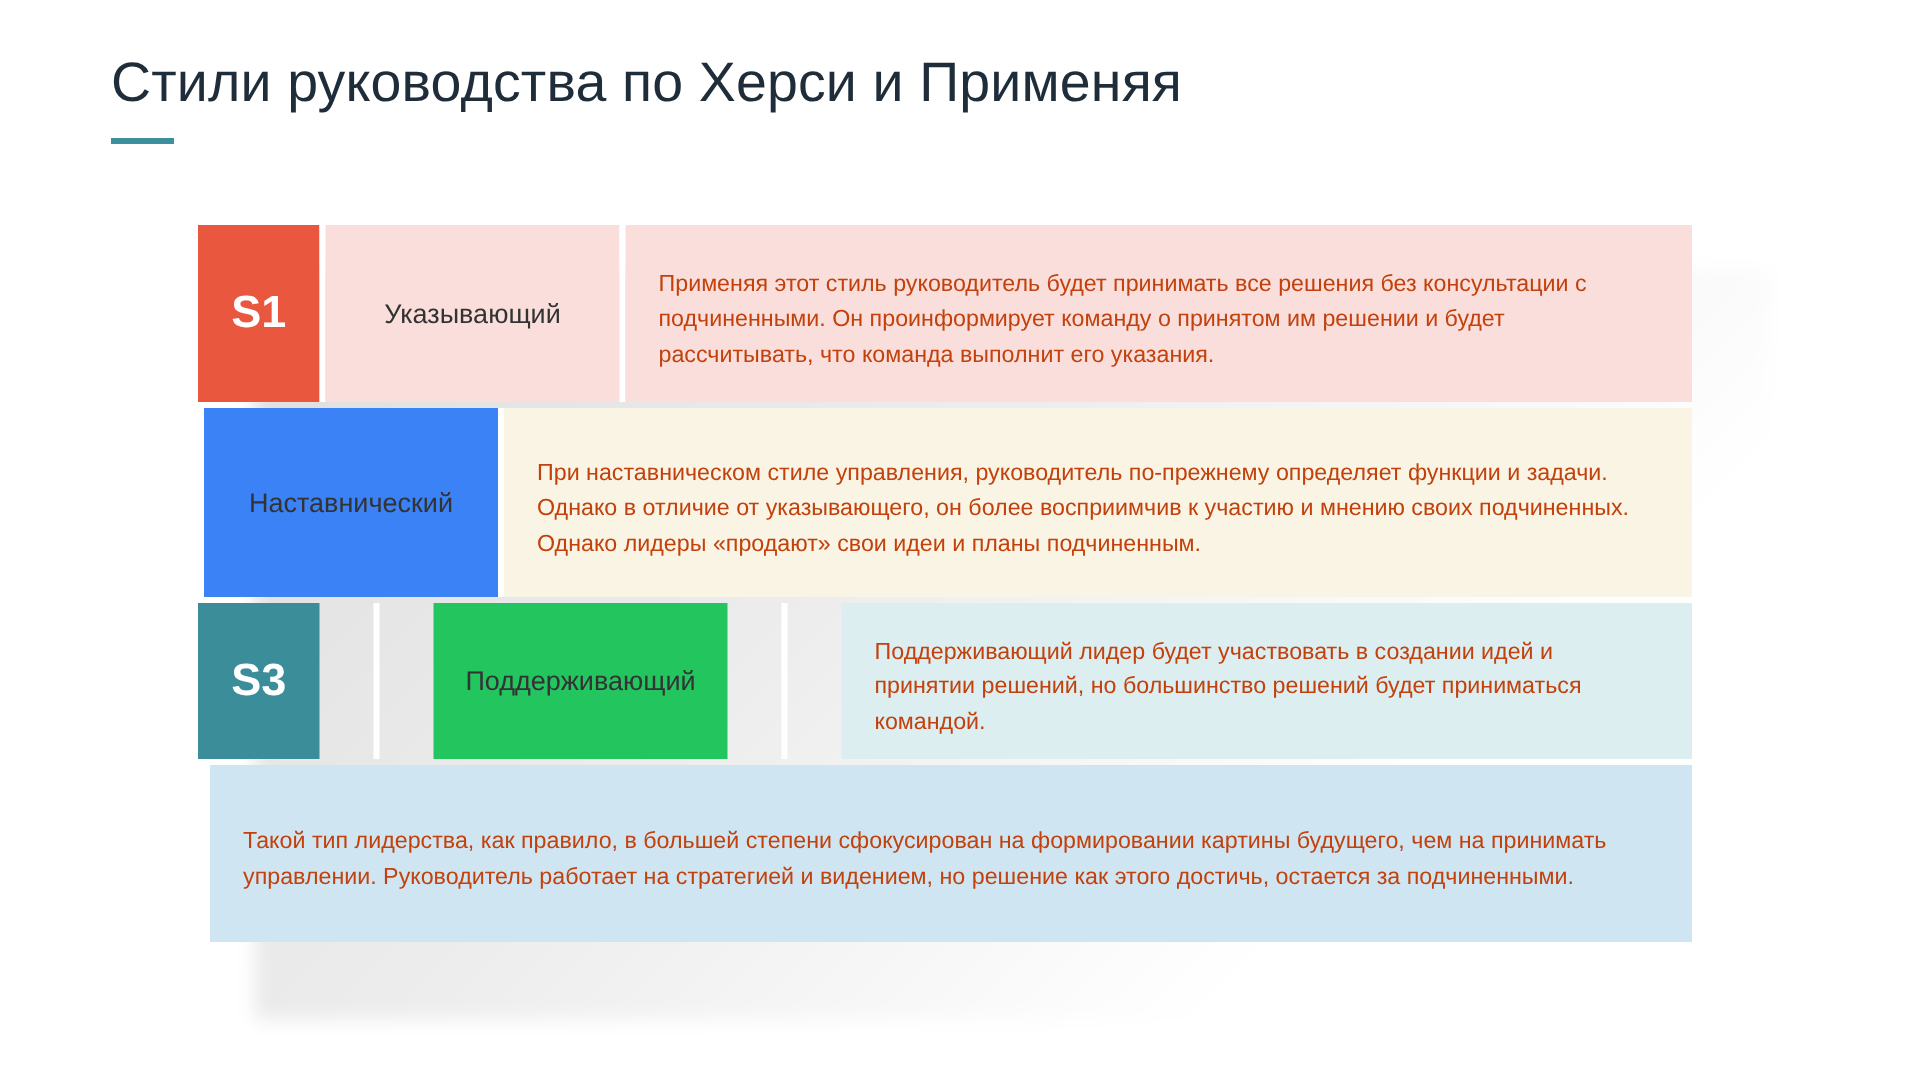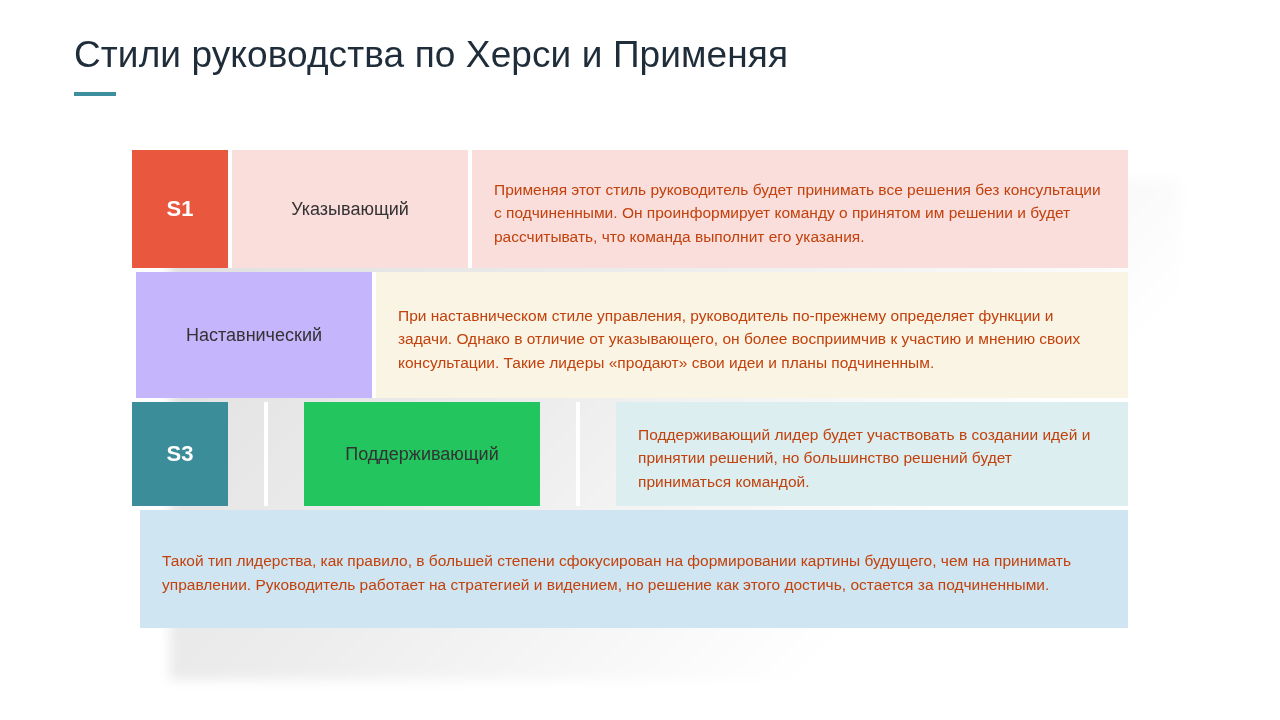--- a/index.html
+++ b/index.html
@@ -58,31 +58,31 @@
   }
 
   .row {
     display: flex;
     width: 100%;
     margin-bottom: 4px;
   }
   .row:last-child { margin-bottom: 0; }
 
   .cell-code {
-    width: 96px;
+    width: 81px;
     display: flex;
     align-items: center;
     justify-content: center;
     color: #ffffff;
-    font-size: 22px;
+    font-size: 30px;
     font-weight: bold;
     flex: none;
   }
   .cell-name {
-    width: 236px;
+    width: 196px;
     display: flex;
     align-items: center;
     justify-content: center;
     font-size: 18px;
     color: #333333;
     flex: none;
     text-align: center;
     padding: 0 12px;
     box-sizing: border-box;
   }
@@ -122,23 +122,23 @@
   <div class="row r1">
     <div class="cell-code" style="background:#e9573f">S1</div>
     <div class="gap"></div>
     <div class="cell-name" style="background:#fadedb">Указывающий</div>
     <div class="gap"></div>
     <div class="cell-desc" style="background:#fadedb">Применяя этот стиль руководитель будет принимать все решения без консультации с подчиненными. Он проинформирует команду о принятом им решении и будет рассчитывать, что команда выполнит его указания.</div>
   </div>
 
   <div class="row r2">
     <div class="gap"></div>
-    <div class="cell-name" style="background:#c4b5fd">Наставнический</div>
+    <div class="cell-name" style="background:#3b82f6">Наставнический</div>
     <div class="gap"></div>
-    <div class="cell-desc" style="background:#faf4e4">При наставническом стиле управления, руководитель по-прежнему определяет функции и задачи. Однако в отличие от указывающего, он более восприимчив к участию и мнению своих консультации. Такие лидеры «продают» свои идеи и планы подчиненным.</div>
+    <div class="cell-desc" style="background:#faf4e4">При наставническом стиле управления, руководитель по-прежнему определяет функции и задачи. Однако в отличие от указывающего, он более восприимчив к участию и мнению своих подчиненных. Однако лидеры «продают» свои идеи и планы подчиненным.</div>
   </div>
 
   <div class="row r3">
     <div class="cell-code" style="background:#3b8e99">S3</div>
     <div class="gap"></div>
     <div class="cell-name" style="background:#22c55e">Поддерживающий</div>
     <div class="gap"></div>
     <div class="cell-desc" style="background:#dceef0">Поддерживающий лидер будет участвовать в создании идей и принятии решений, но большинство решений будет приниматься командой.</div>
   </div>
 

